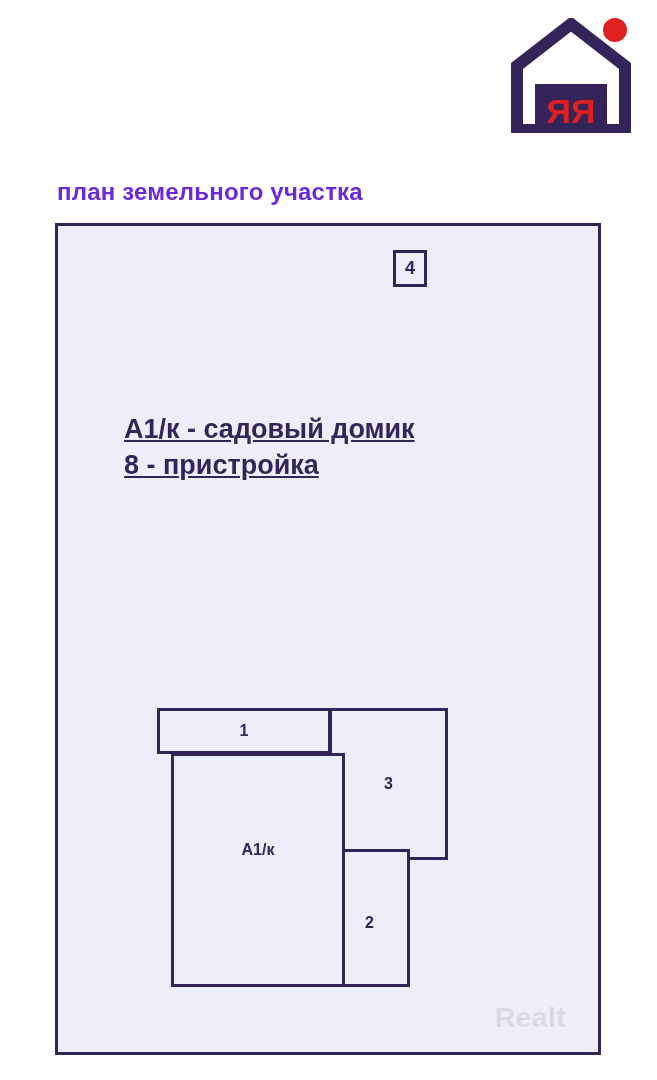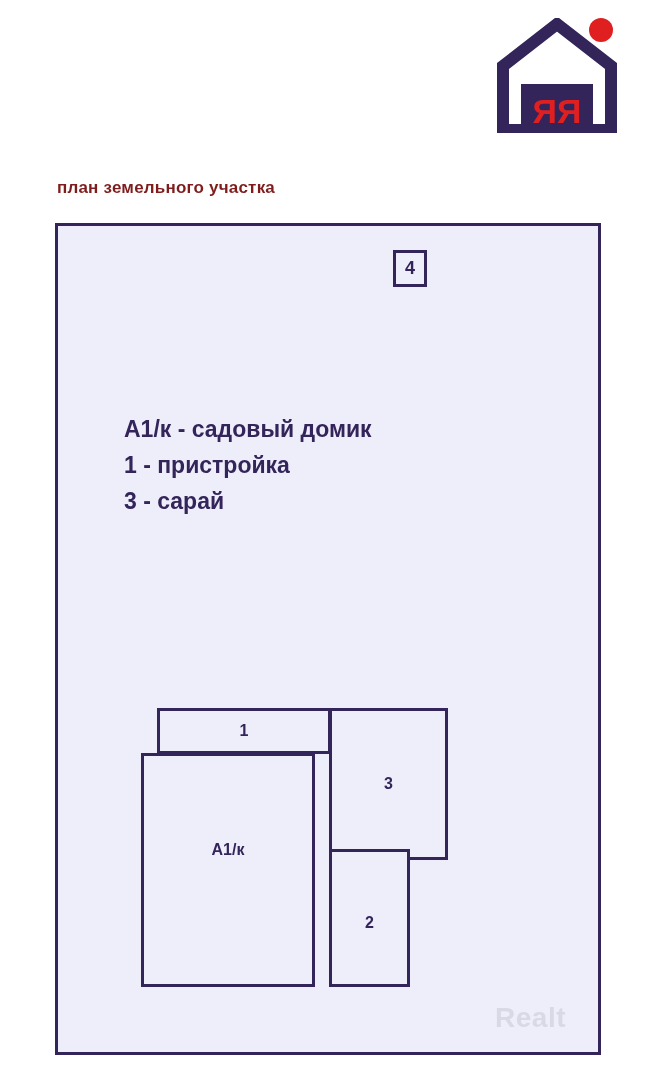--- a/index.html
+++ b/index.html
@@ -12,35 +12,35 @@
     background: #ffffff;
     font-family: "Liberation Sans", sans-serif;
     position: relative;
     overflow: hidden;
   }
 
   
   .logo-wrap {
     position: absolute;
     top: 18px;
-    right: 36px;
+    right: 22px;
     width: 128px;
     height: 115px;
     text-align: center;
   }
   .logo-svg { display: block; }
 
   
   .plan-title {
     position: absolute;
     left: 57px;
     top: 178px;
-    font-size: 17px;
+    font-size: 24px;
     font-weight: bold;
-    color: #7f1d1d;
+    color: #6d28d9;
     letter-spacing: 0.2px;
   }
 
   
   .plan-frame {
     position: absolute;
     left: 55px;
     top: 223px;
     width: 546px;
     height: 832px;
@@ -66,23 +66,24 @@
     color: #33245a;
     background: #eeeefb;
   }
 
   
   .legend {
     position: absolute;
     left: 66px;
     top: 185px;
     color: #33245a;
-    font-size: 23px;
+    font-size: 27px;
     font-weight: bold;
     line-height: 36px;
+    text-decoration: underline;
   }
   .legend div { white-space: pre; }
 
   
   .bld {
     position: absolute;
     border: 3px solid #33245a;
     box-sizing: border-box;
     background: #eeeefb;
     color: #33245a;
@@ -91,21 +92,21 @@
   }
   .bld span {
     position: absolute;
     left: 0;
     right: 0;
     text-align: center;
   }
 
   
   .bld-house {
-    left: 83px;
+    left: 113px;
     top: 527px;
     width: 174px;
     height: 234px;
   }
   .bld-house .lbl-a {
     top: 85px;
   }
   .bld-house .lbl-b {
     top: 108px;
   }
@@ -164,22 +165,21 @@
 </div>
 
 <div class="plan-title">план земельного участка</div>
 
 <div class="plan-frame">
 
   <div class="marker-4">4</div>
 
   <div class="legend">
     <div>A1/к - садовый домик</div>
-    <div>1 - пристройка</div>
-    <div>3 - сарай</div>
+    <div>8 - пристройка</div>
   </div>
 
   <div class="bld bld-ext">
     <span>1</span>
   </div>
 
   <div class="bld bld-shed">
     <span>3</span>
   </div>
 

